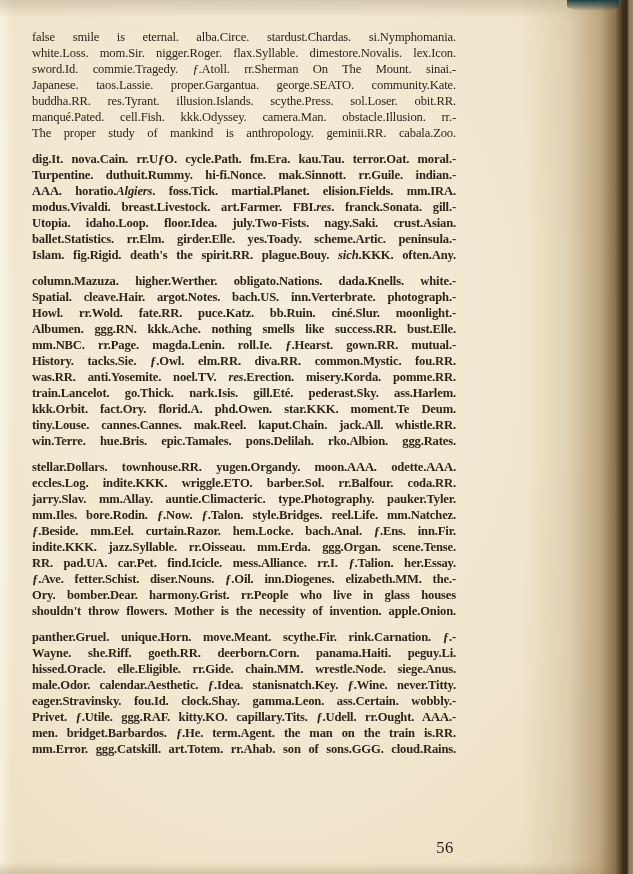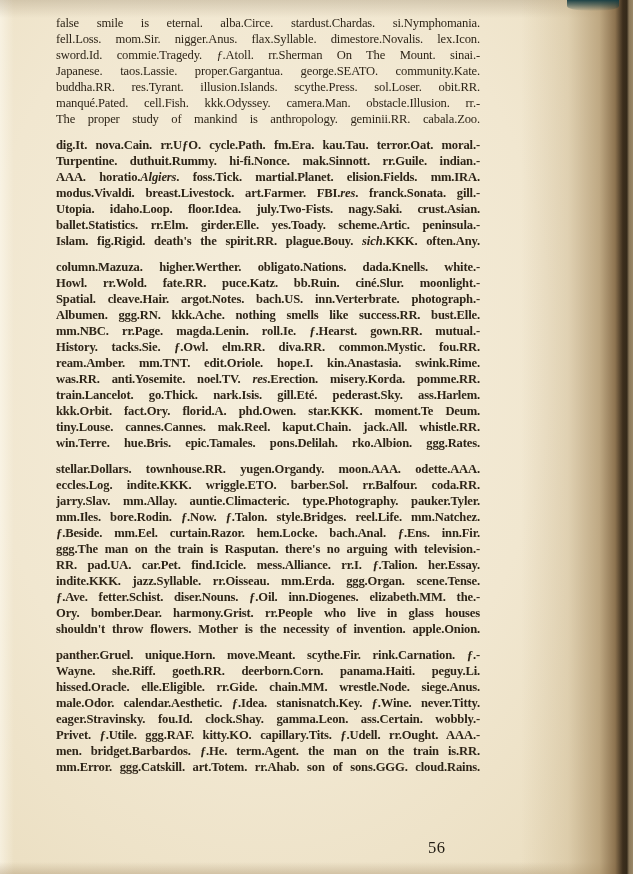--- a/index.html
+++ b/index.html
@@ -51,100 +51,97 @@
   .corner-teal {
     position: absolute; top: 0; right: 14px; width: 52px; height: 11px;
     background: linear-gradient(to bottom, rgba(21,61,67,0.95) 0%, rgba(21,61,67,0.55) 45%, rgba(21,61,67,0) 100%);
     border-radius: 0 0 45% 45%;
     filter: blur(0.6px);
     pointer-events: none;
   }
   .text-block {
     position: absolute;
     left: 32px;
-    top: 15px;
+    top: 29px;
     width: 424px;
-    margin-left: 24px;
   }
   .para + .para { margin-top: 10px; font-weight: bold; }
   .line {
     height: 16px;
     line-height: 16px;
     font-size: 12.6px;
     letter-spacing: -0.15px;
     text-align: justify;
     text-align-last: justify;
     overflow: hidden;
     white-space: normal;
     color: #2e2518;
   }
   .line i { font-style: italic; }
   .page-number {
     position: absolute;
     left: 428px;
     top: 838px;
     width: 34px;
-    text-align: left;
+    text-align: center;
     font-size: 16.5px;
     letter-spacing: 0.5px;
     color: #231d14;
   }
 </style>
 </head>
 <body>
 
 <div class="page">
   <div class="left-edge-light"></div>
   <div class="top-shadow"></div>
   <div class="bottom-shadow"></div>
   <div class="page-curve"></div>
   <div class="corner-teal"></div>
 
   <div class="text-block">
       <div class="para">
         <div class="line">false smile is eternal. alba.Circe. stardust.Chardas. si.Nymphomania.</div>
-        <div class="line">fell.Loss. mom.Sir. nigger.Anus. flax.Syllable. dimestore.Novalis. lex.Icon.</div>
+        <div class="line">white.Loss. mom.Sir. nigger.Roger. flax.Syllable. dimestore.Novalis. lex.Icon.</div>
         <div class="line">sword.Id. commie.Tragedy. <i>ƒ</i>.Atoll. rr.Sherman On The Mount. sinai.-</div>
         <div class="line">Japanese. taos.Lassie. proper.Gargantua. george.SEATO. community.Kate.</div>
         <div class="line">buddha.RR. res.Tyrant. illusion.Islands. scythe.Press. sol.Loser. obit.RR.</div>
         <div class="line">manqué.Pated. cell.Fish. kkk.Odyssey. camera.Man. obstacle.Illusion. rr.-</div>
         <div class="line">The proper study of mankind is anthropology. geminii.RR. cabala.Zoo.</div>
       </div>
       <div class="para">
         <div class="line">dig.It. nova.Cain. rr.U<i>ƒ</i>O. cycle.Path. fm.Era. kau.Tau. terror.Oat. moral.-</div>
         <div class="line">Turpentine. duthuit.Rummy. hi-fi.Nonce. mak.Sinnott. rr.Guile. indian.-</div>
         <div class="line">AAA. horatio.<i>Algiers</i>. foss.Tick. martial.Planet. elision.Fields. mm.IRA.</div>
         <div class="line">modus.Vivaldi. breast.Livestock. art.Farmer. FBI.<i>res</i>. franck.Sonata. gill.-</div>
         <div class="line">Utopia. idaho.Loop. floor.Idea. july.Two-Fists. nagy.Saki. crust.Asian.</div>
         <div class="line">ballet.Statistics. rr.Elm. girder.Elle. yes.Toady. scheme.Artic. peninsula.-</div>
         <div class="line">Islam. fig.Rigid. death's the spirit.RR. plague.Bouy. <i>sich</i>.KKK. often.Any.</div>
       </div>
       <div class="para">
         <div class="line">column.Mazuza. higher.Werther. obligato.Nations. dada.Knells. white.-</div>
+        <div class="line">Spatial. cleave.Hair. argot.Notes. bach.US. inn.Verterbrate. photograph.-</div>
         <div class="line">Howl. rr.Wold. fate.RR. puce.Katz. bb.Ruin. ciné.Slur. moonlight.-</div>
-        <div class="line">Spatial. cleave.Hair. argot.Notes. bach.US. inn.Verterbrate. photograph.-</div>
         <div class="line">Albumen. ggg.RN. kkk.Ache. nothing smells like success.RR. bust.Elle.</div>
         <div class="line">mm.NBC. rr.Page. magda.Lenin. roll.Ie. <i>ƒ</i>.Hearst. gown.RR. mutual.-</div>
         <div class="line">History. tacks.Sie. <i>ƒ</i>.Owl. elm.RR. diva.RR. common.Mystic. fou.RR.</div>
-        <div class="line">ream.Amber. mm.TNT. edit.Oriole. hope.I. kin.Anastasia. swink.Rime.</div>
         <div class="line">was.RR. anti.Yosemite. noel.TV. <i>res</i>.Erection. misery.Korda. pomme.RR.</div>
         <div class="line">train.Lancelot. go.Thick. nark.Isis. gill.Eté. pederast.Sky. ass.Harlem.</div>
         <div class="line">kkk.Orbit. fact.Ory. florid.A. phd.Owen. star.KKK. moment.Te Deum.</div>
         <div class="line">tiny.Louse. cannes.Cannes. mak.Reel. kaput.Chain. jack.All. whistle.RR.</div>
         <div class="line">win.Terre. hue.Bris. epic.Tamales. pons.Delilah. rko.Albion. ggg.Rates.</div>
       </div>
       <div class="para">
         <div class="line">stellar.Dollars. townhouse.RR. yugen.Organdy. moon.AAA. odette.AAA.</div>
         <div class="line">eccles.Log. indite.KKK. wriggle.ETO. barber.Sol. rr.Balfour. coda.RR.</div>
         <div class="line">jarry.Slav. mm.Allay. auntie.Climacteric. type.Photography. pauker.Tyler.</div>
         <div class="line">mm.Iles. bore.Rodin. <i>ƒ</i>.Now. <i>ƒ</i>.Talon. style.Bridges. reel.Life. mm.Natchez.</div>
         <div class="line"><i>ƒ</i>.Beside. mm.Eel. curtain.Razor. hem.Locke. bach.Anal. <i>ƒ</i>.Ens. inn.Fir.</div>
-        <div class="line">ggg.The man on the train is Rasputan. there's no arguing with television.-</div>
+        <div class="line">indite.KKK. jazz.Syllable. rr.Oisseau. mm.Erda. ggg.Organ. scene.Tense.</div>
         <div class="line">RR. pad.UA. car.Pet. find.Icicle. mess.Alliance. rr.I. <i>ƒ</i>.Talion. her.Essay.</div>
-        <div class="line">indite.KKK. jazz.Syllable. rr.Oisseau. mm.Erda. ggg.Organ. scene.Tense.</div>
         <div class="line"><i>ƒ</i>.Ave. fetter.Schist. diser.Nouns. <i>ƒ</i>.Oil. inn.Diogenes. elizabeth.MM. the.-</div>
         <div class="line">Ory. bomber.Dear. harmony.Grist. rr.People who live in glass houses</div>
         <div class="line">shouldn't throw flowers. Mother is the necessity of invention. apple.Onion.</div>
       </div>
       <div class="para">
         <div class="line">panther.Gruel. unique.Horn. move.Meant. scythe.Fir. rink.Carnation. <i>ƒ</i>.-</div>
         <div class="line">Wayne. she.Riff. goeth.RR. deerborn.Corn. panama.Haiti. peguy.Li.</div>
         <div class="line">hissed.Oracle. elle.Eligible. rr.Gide. chain.MM. wrestle.Node. siege.Anus.</div>
         <div class="line">male.Odor. calendar.Aesthetic. <i>ƒ</i>.Idea. stanisnatch.Key. <i>ƒ</i>.Wine. never.Titty.</div>
         <div class="line">eager.Stravinsky. fou.Id. clock.Shay. gamma.Leon. ass.Certain. wobbly.-</div>

